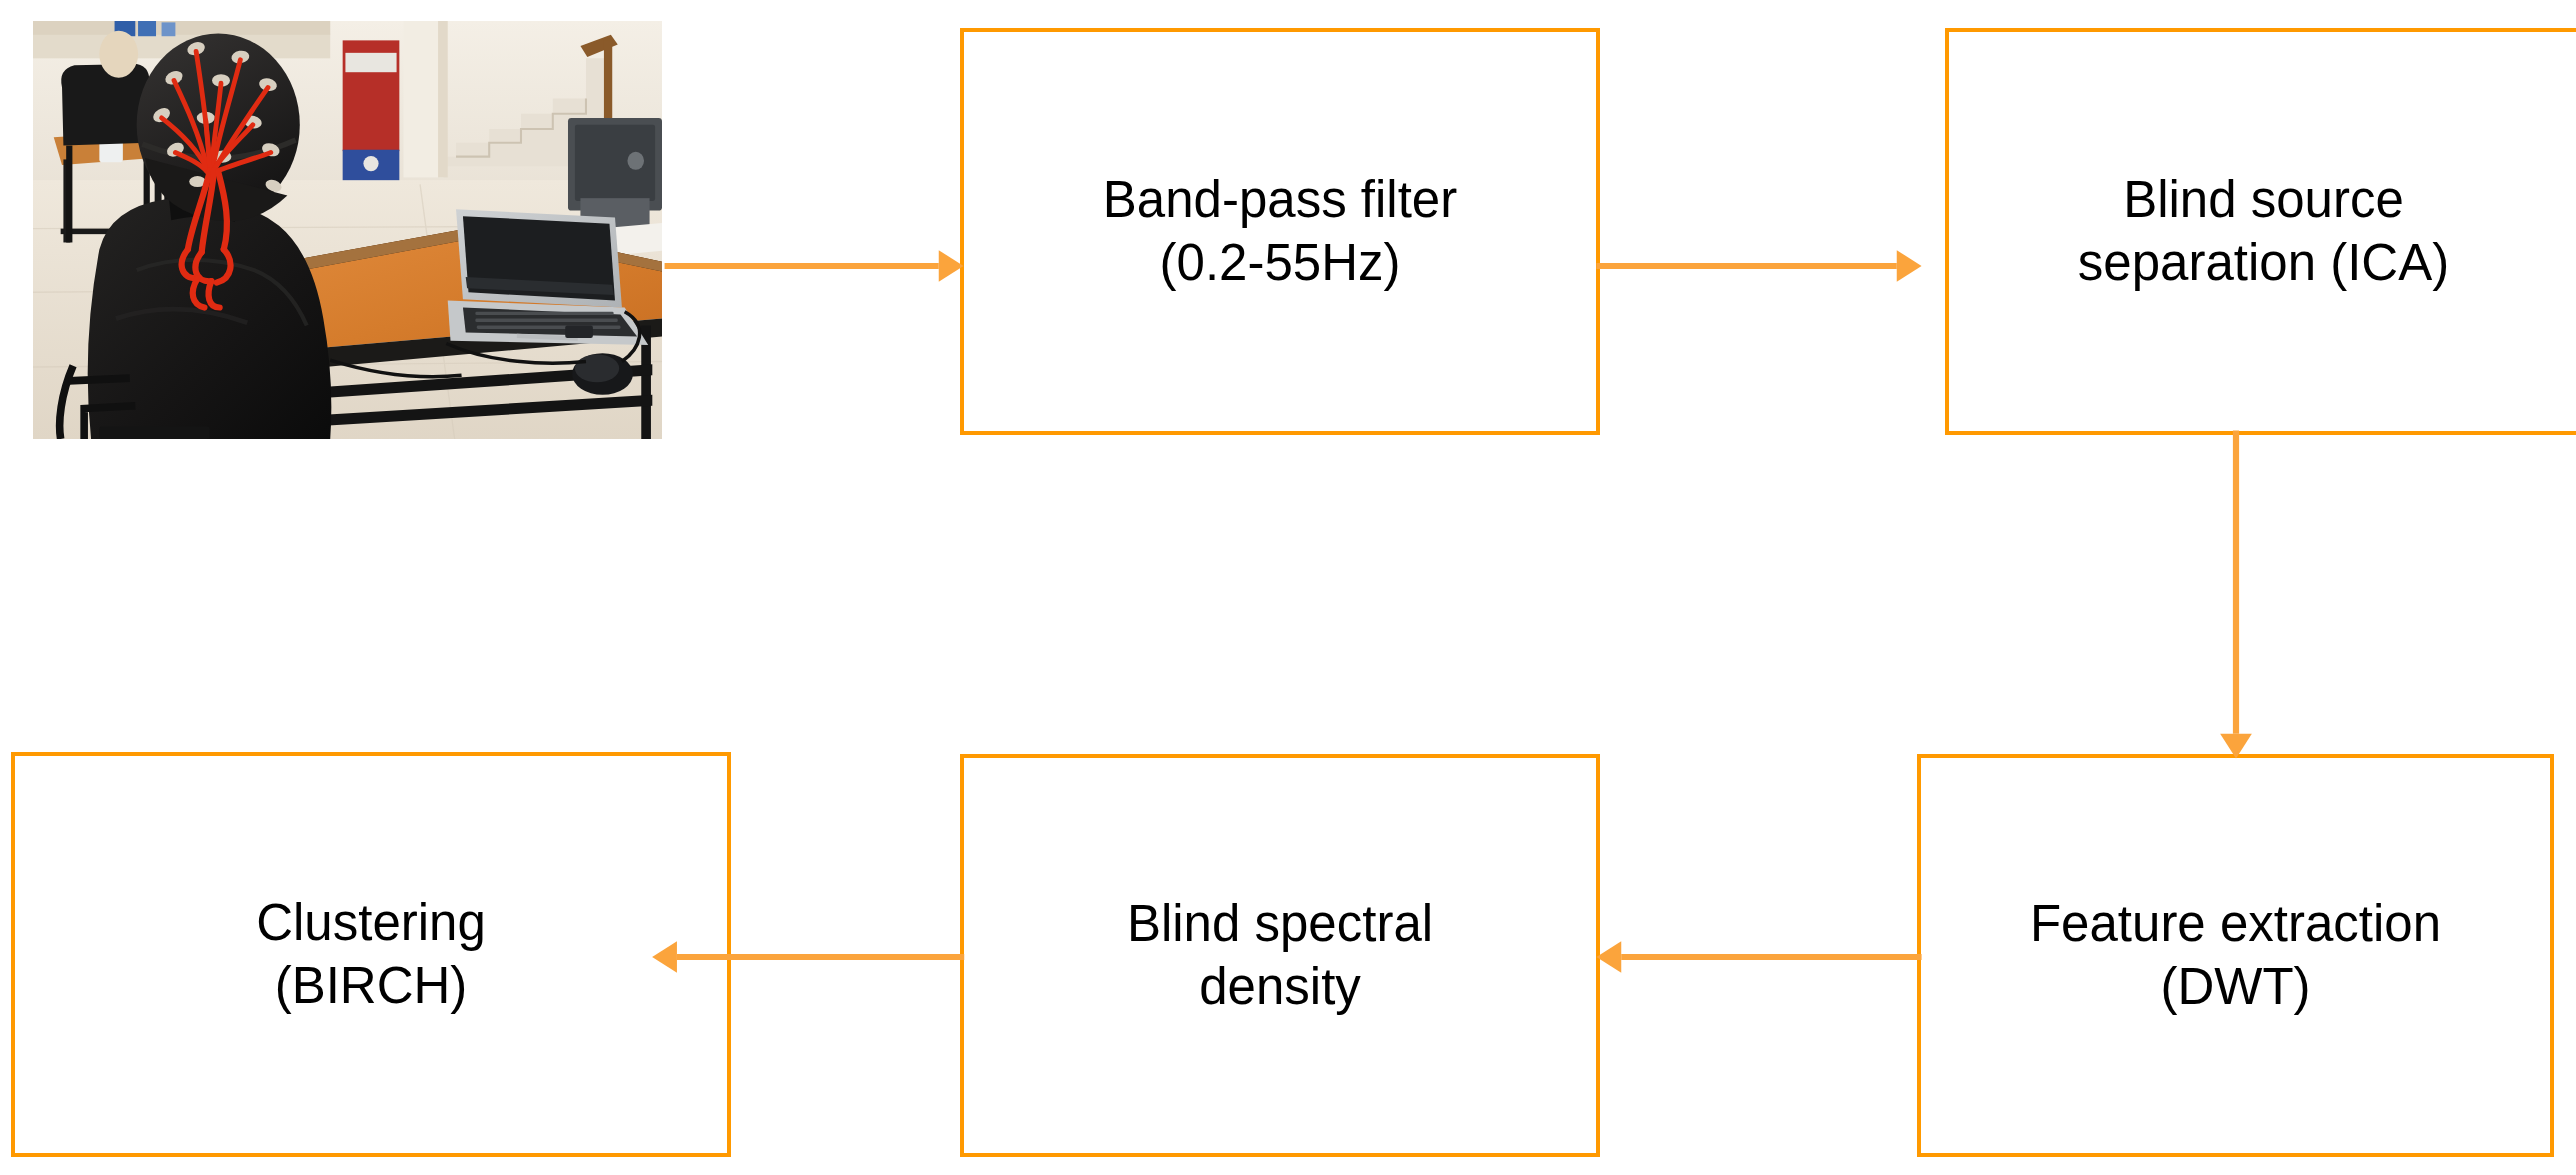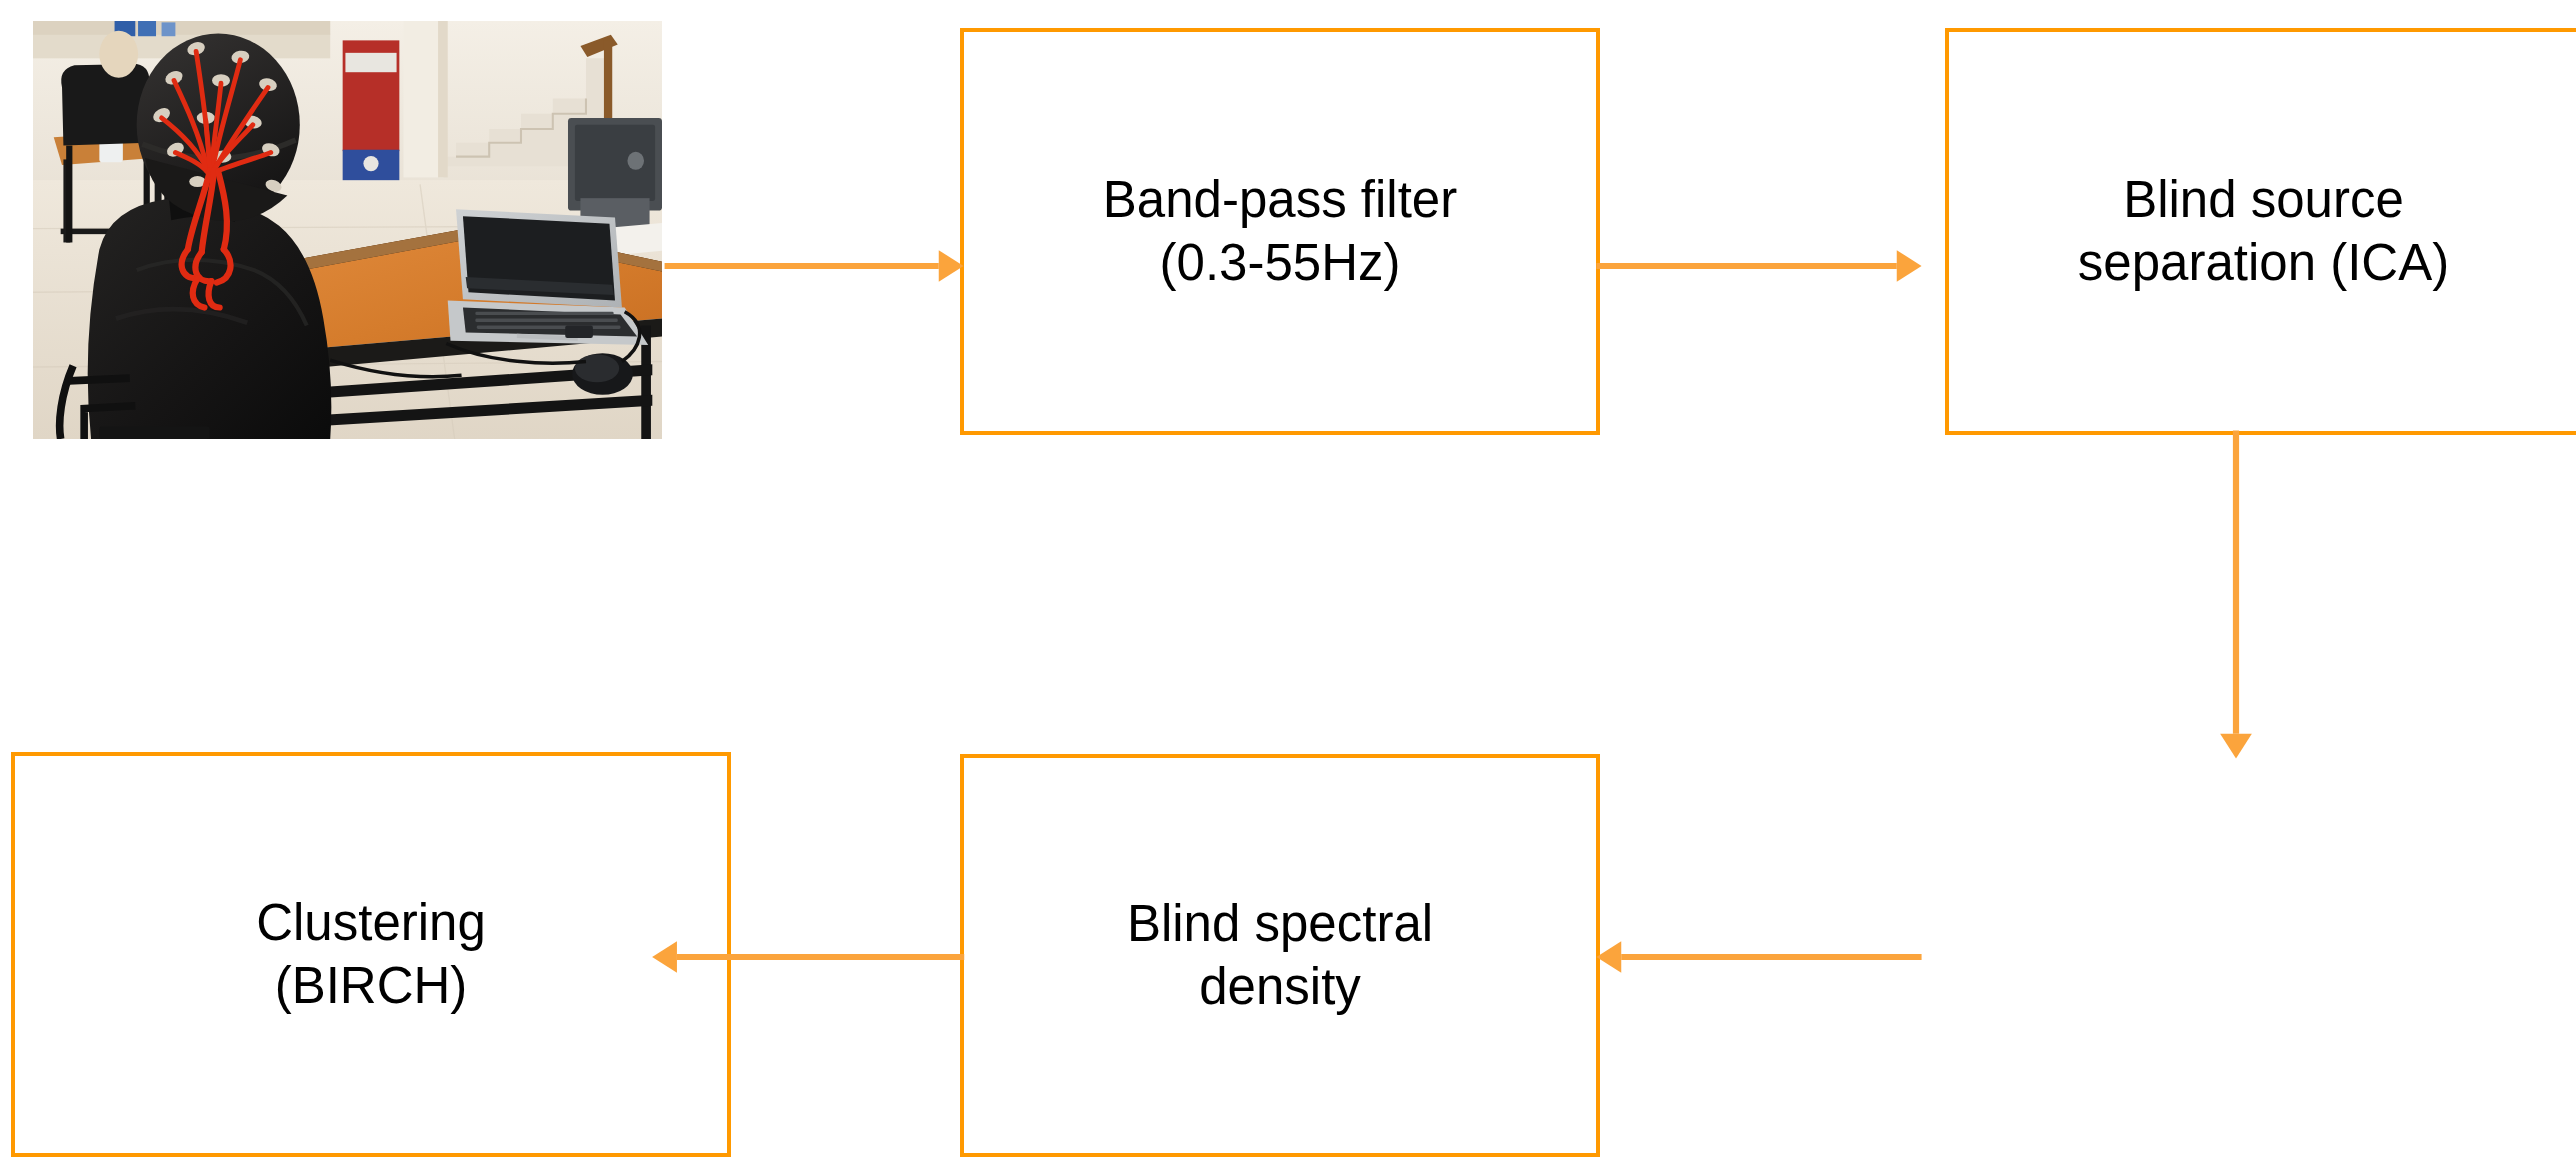--- a/index.html
+++ b/index.html
@@ -267,28 +267,32 @@
         <path d="M58 498 C40 540 36 580 40 604"></path>
         <path d="M52 520 L140 516"></path>
         <path d="M74 604 L74 560 L148 556"></path>
       </g>
       <rect x="96" y="586" width="160" height="18" rx="4" fill="#141414"></rect>
     </svg>
   </div>
 
   <div class="pbox" id="box-bandpass">
     <div class="plabel">Band-pass filter
-(0.3-55Hz)</div>
+(0.2-55Hz)</div>
   </div>
 
   <div class="pbox" id="box-ica">
     <div class="plabel">Blind source
 separation (ICA)</div>
   </div>
 
+  <div class="pbox" id="box-dwt">
+    <div class="plabel">Feature extraction
+(DWT)</div>
+  </div>
 
   <div class="pbox" id="box-psd">
     <div class="plabel">Blind spectral
 density</div>
   </div>
 
   <div class="pbox" id="box-birch">
     <div class="plabel">Clustering
 (BIRCH)</div>
   </div>

